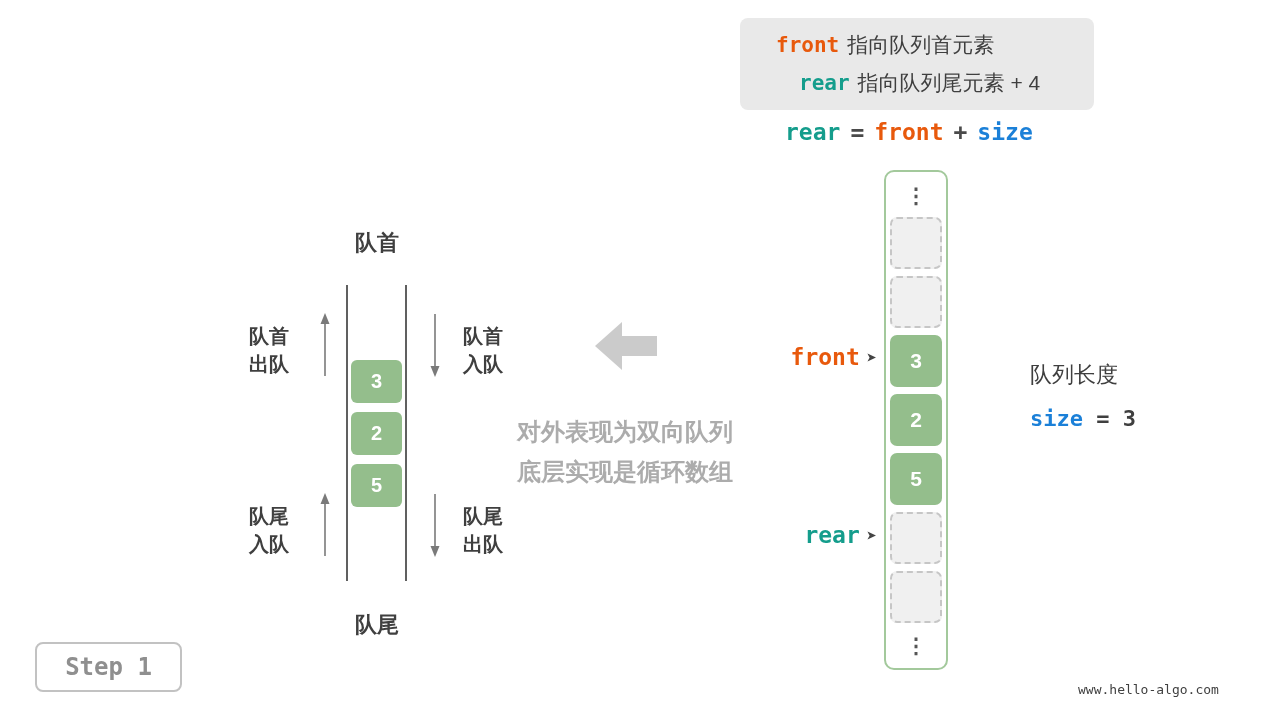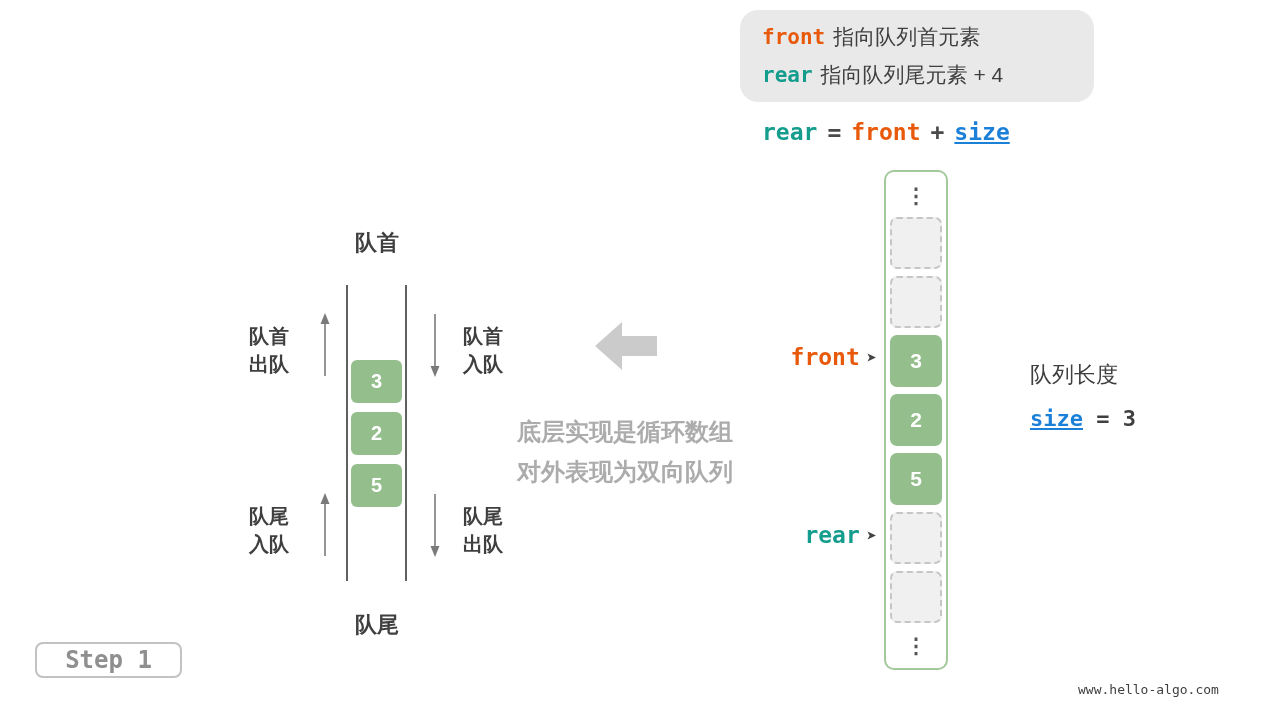--- a/index.html
+++ b/index.html
@@ -8,30 +8,30 @@
     position: relative;
     width: 1280px;
     height: 720px;
     background: #ffffff;
     overflow: hidden;
     font-family: "Liberation Sans", sans-serif;
     color: #3f3f3f;
   }
   .mono { font-family: "DejaVu Sans Mono", monospace; font-weight: bold; }
   .kw-front { color: var(--front, #E8590C); }
-  .kw-rear  { color: var(--rear,  #149D8C); }
-  .kw-size  { color: var(--size,  #1B80D8); text-decoration: underline; }
+  .kw-rear  { color: var(--rear,  #149D8C); margin-left: 23px; }
+  .kw-size  { color: var(--size,  #1B80D8); }
 
   
   .info-box {
-    position: absolute; left: 740px; top: 10px;
+    position: absolute; left: 740px; top: 18px;
     width: 354px; height: 92px;
     background: var(--info_box_bg, #E9E9E9);
-    border-radius: 18px;
-    padding: 8px 0 0 22px;
+    border-radius: 8px;
+    padding: 8px 0 0 36px;
     font-size: 21px; line-height: 38px;
   }
   .info-line .txt { color: #3f3f3f; margin-left: 8px; }
 
   
   .formula {
     position: absolute; left: 762px; top: 119px;
     font-size: 23px;
   }
   .formula span { margin-right: 10px; }
@@ -119,21 +119,21 @@
   
   .annotation {
     position: absolute; left: 460px; top: 412px; width: 330px;
     text-align: center; font-size: 24px; font-weight: bold;
     color: var(--annotation_gray, #ACACAC); line-height: 40px;
   }
 
   
   .step-box {
     position: absolute; left: 35px; top: 642px;
-    width: 147px; height: 36px;
+    width: 147px; height: 50px;
     background: #ffffff;
     border: 2px solid #C2C2C2; border-radius: 8px;
     display: flex; align-items: center; justify-content: center;
     font-size: 24px; color: #8F8F8F;
   }
 
   .watermark {
     position: absolute; left: 1078px; top: 682px;
     font-size: 13px; color: #404040;
     font-family: "DejaVu Sans Mono", monospace;
@@ -230,21 +230,21 @@
   <svg class="flow-arrow" id="arr-rb" viewBox="0 0 14 66">
     <line x1="7" y1="2" x2="7" y2="56" stroke="#7a7a7a" stroke-width="1.6"></line>
     <polygon points="7,65 2.5,54 11.5,54" fill="#7a7a7a"></polygon>
   </svg>
 
   <svg class="big-arrow" width="62" height="48" viewBox="0 0 62 48">
     <polygon points="62,14 27,14 27,0 0,24 27,48 27,34 62,34" fill="#CBCBCB"></polygon>
   </svg>
 
   <div class="annotation">
+    <div>对外表现为双向队列</div>
     <div>底层实现是循环数组</div>
-    <div>对外表现为双向队列</div>
   </div>
 
   <div class="step-box mono">Step 1</div>
 
   <div class="watermark">www.hello-algo.com</div>
 
 </div>
 
 </body></html>

